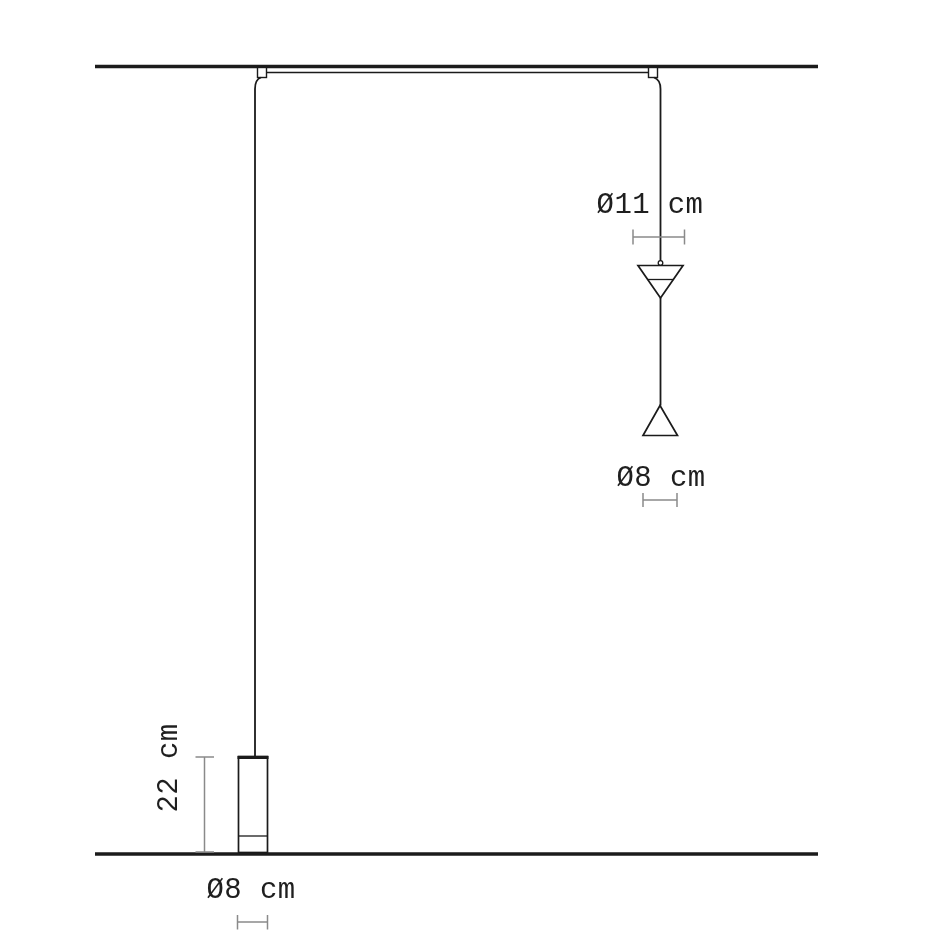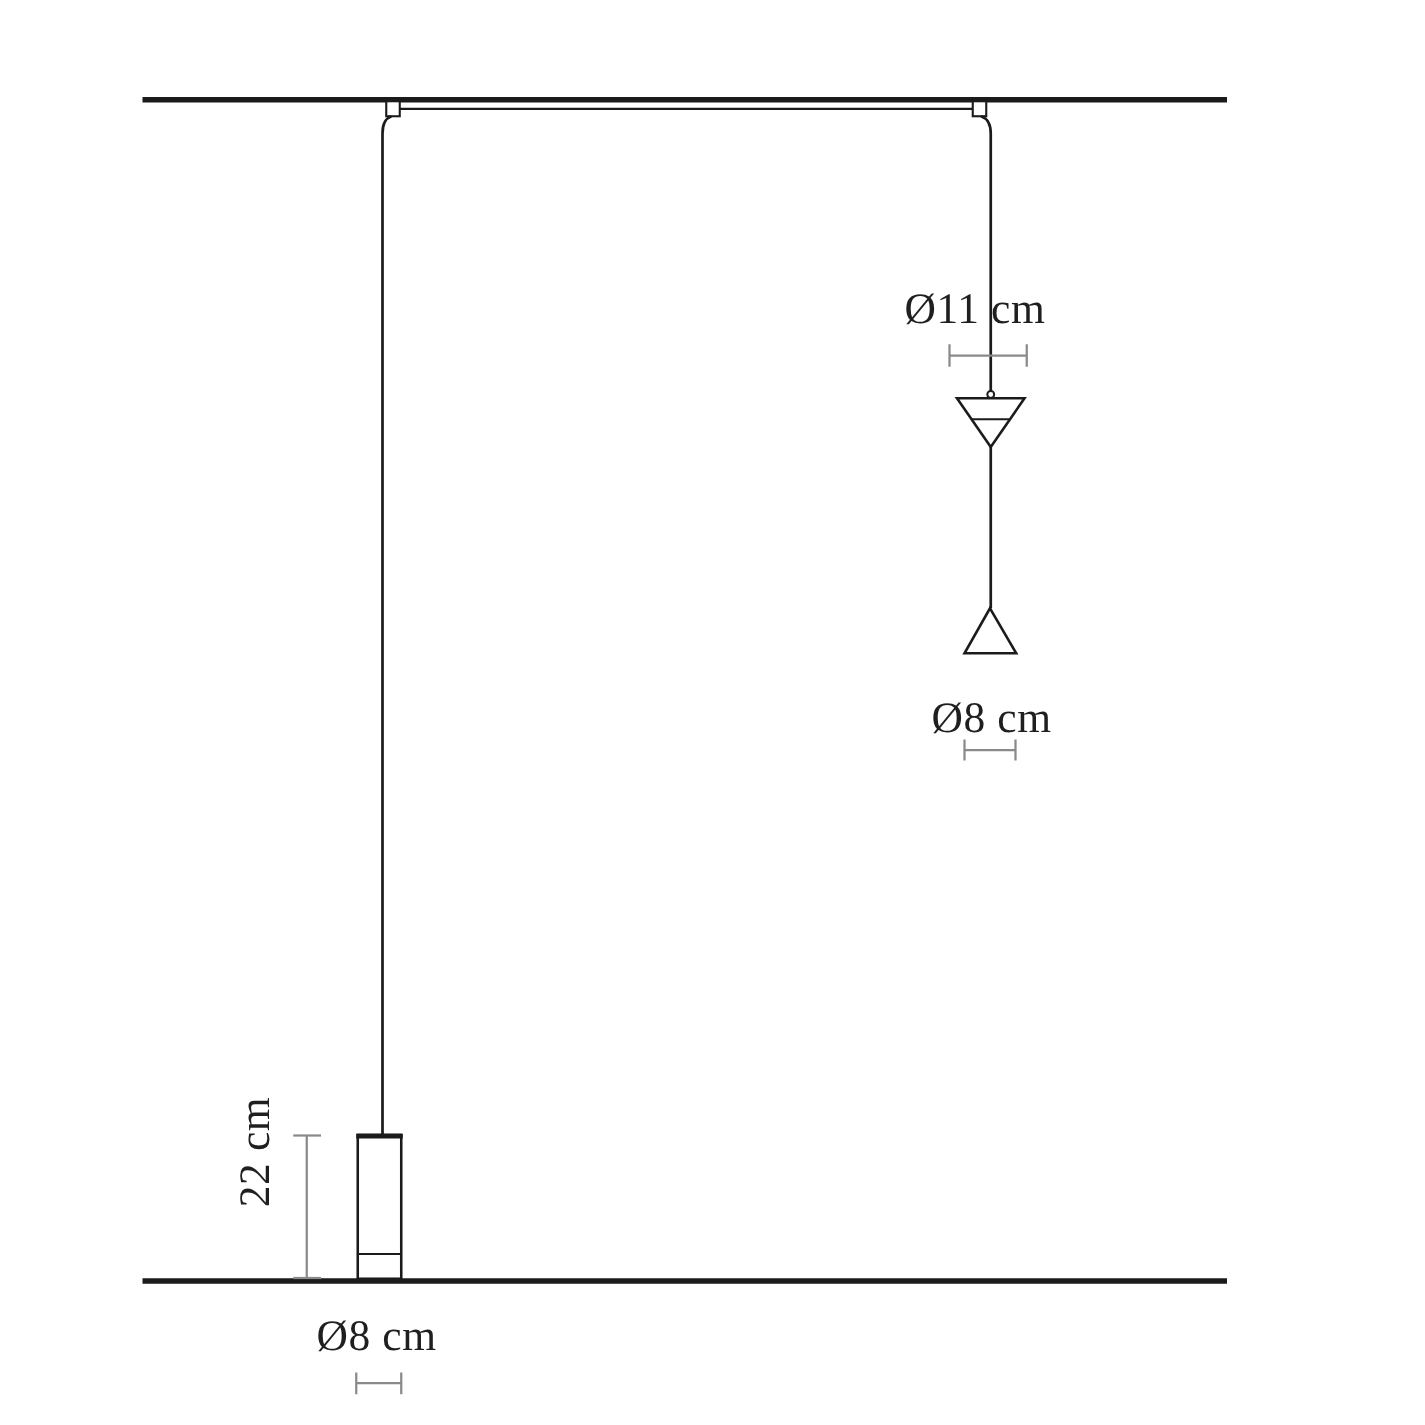--- a/index.html
+++ b/index.html
@@ -7,21 +7,21 @@
     --ink:#1b1b1b;
     --dim:#8a8a8a;
     --text:#1f1f1f;
   }
   html,body{margin:0;padding:0;background:var(--bg);}
   .canvas{
     position:relative;
     width:850px;height:950px;
     background:var(--bg);
     overflow:hidden;
-    font-family:Liberation Serif, serif;
+    font-family:Liberation Mono, monospace;
   }
   .canvas svg{position:absolute;left:0;top:0;}
   .ink{stroke:var(--ink);fill:none;stroke-linecap:butt;}
   .ink-fill{stroke:var(--ink);fill:var(--bg);}
   .dim{stroke:var(--dim);fill:none;stroke-width:1.5;stroke-linecap:butt;}
   .label{
     position:absolute;
     width:120px;
     text-align:center;
     font-size:29px;

